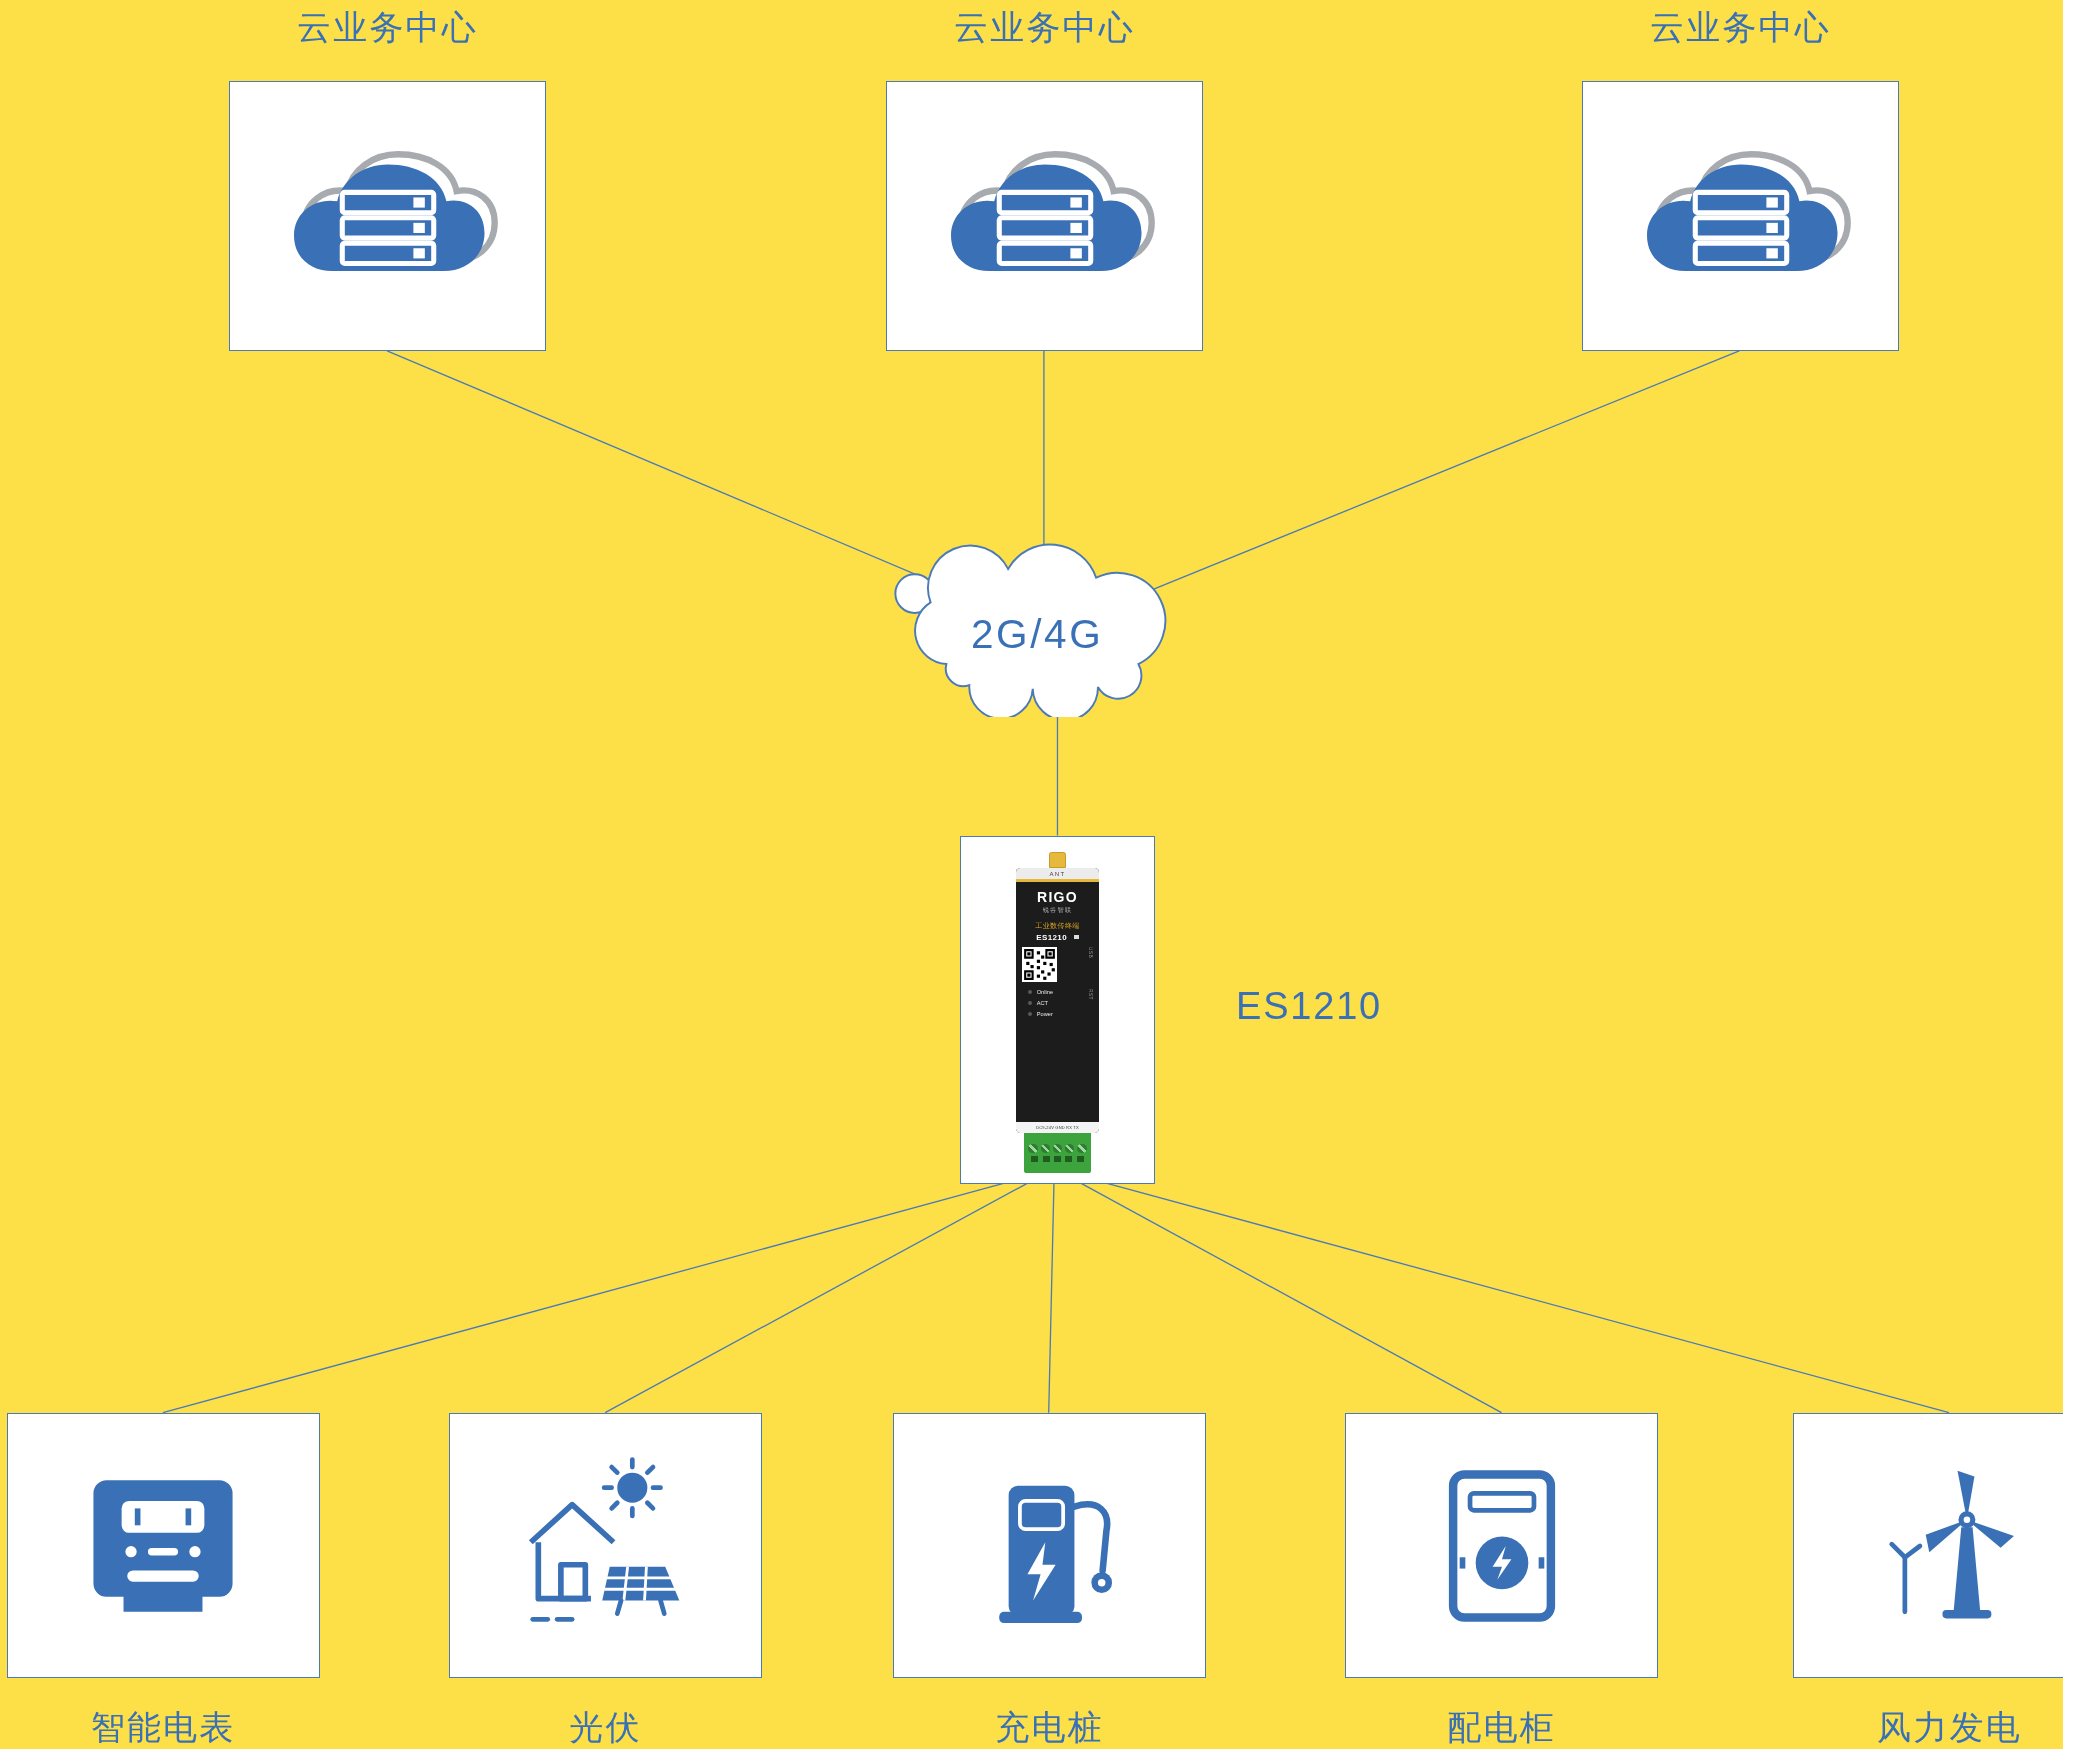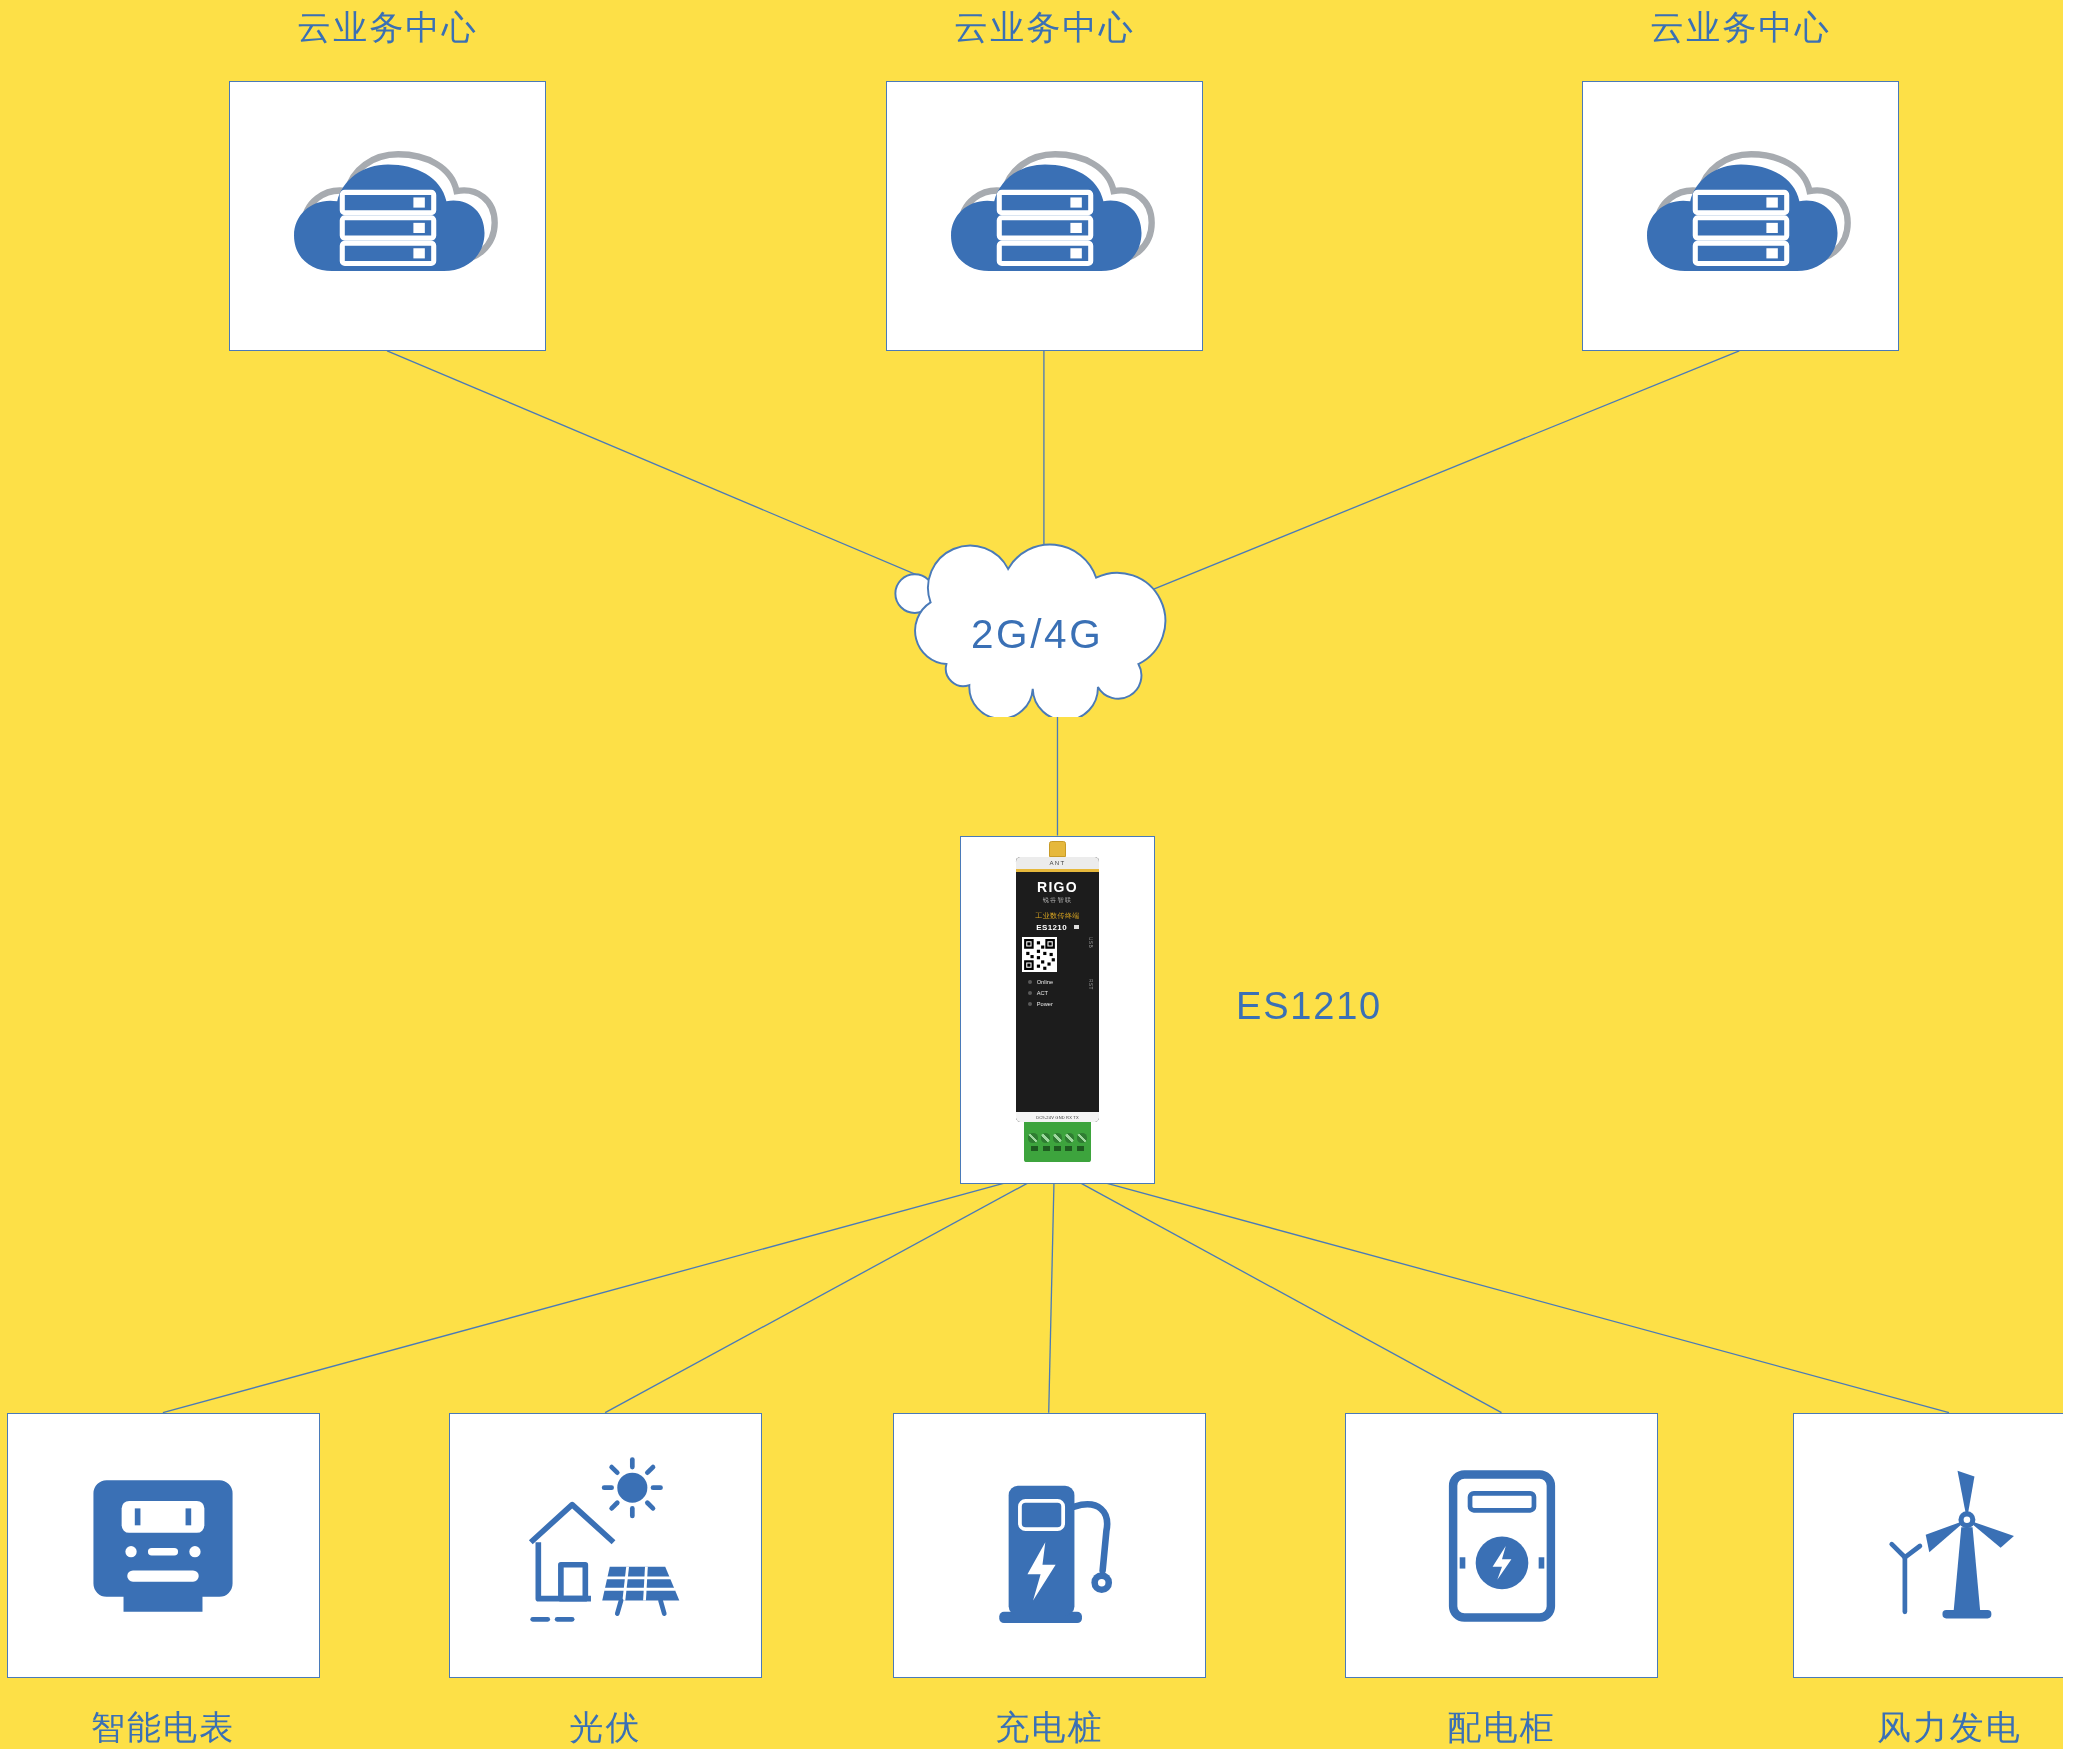--- a/index.html
+++ b/index.html
@@ -31,21 +31,21 @@
 
   .net-cloud { position:absolute; left:876px; top:523px; width:317px; height:194px; }
   .net-cloud .cloud-outline { fill:#ffffff; stroke:#4A7AB8; stroke-width:2.2; }
   .net-cloud text {
     fill:#3A70B5; font-size:46px; letter-spacing:3px;
     font-family:"Liberation Sans", sans-serif;
   }
 
   .device-box {
     left:960px; top:836px; width:195px; height:348px;
-    align-items:flex-start; justify-content:center;
+    align-items:center; justify-content:center;
   }
   .device { display:flex; flex-direction:column; align-items:center; margin-top:4.4px; }
   .ant-connector {
     width:17.5px; height:16px; background:#E6B83C;
     border:1.3px solid #C89B28; border-radius:2.6px 2.6px 0 0; box-sizing:border-box;
   }
   .device-body {
     width:83px; height:265px; background:#1c1c1c; border-radius:4.4px;
     display:flex; flex-direction:column; align-items:center;
     position:relative; overflow:hidden;

